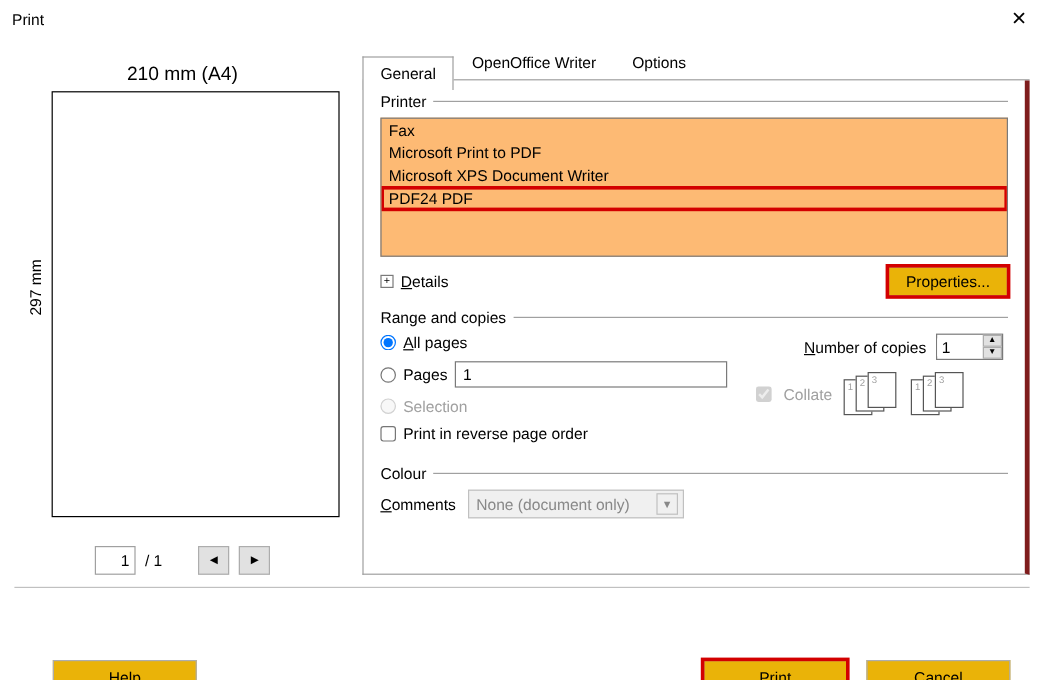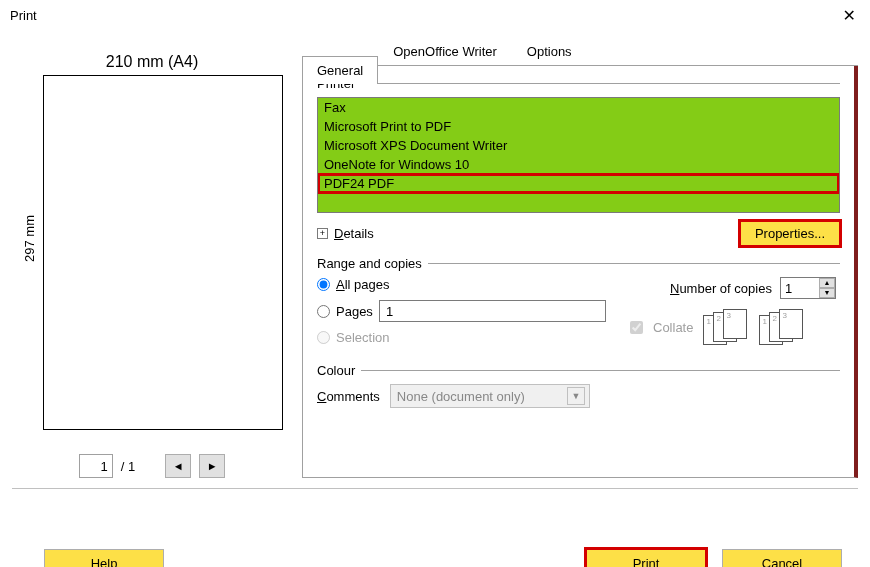--- a/index.html
+++ b/index.html
@@ -97,21 +97,21 @@
 .tab {
   padding: 6px 14px;
   border: 1px solid transparent;
   border-bottom: none;
   cursor: pointer;
 }
 .tab.active {
   border-color: #a0a0a0;
   background: #fff;
   position: relative;
-  top: 19px;
+  top: 9px;
 }
 .tab-content {
   border-left: 1px solid #a0a0a0;
   border-right: 4px solid #7f1d1d;
   border-bottom: 1px solid #a0a0a0;
   padding: 10px 14px 14px 14px;
   flex: 1;
 }
 .group {
   margin-bottom: 10px;
@@ -124,21 +124,21 @@
 }
 .group-label .line {
   flex: 1;
   height: 1px;
   background: #a0a0a0;
 }
 .printer-list {
   border: 1px solid #7a7a7a;
   height: 116px;
   overflow-y: scroll;
-  background: #84cc16;
+  background: #fdba74;
 }
 .printer-list div {
   padding: 2px 6px;
   cursor: pointer;
 }
 .printer-list div.selected {
   outline: 3px solid #d30000;
   outline-offset: -2px;
 }
 .details-row {
@@ -158,21 +158,21 @@
   height: 11px;
   border: 1px solid #7a7a7a;
   display: inline-flex;
   align-items: center;
   justify-content: center;
   font-size: 9px;
   line-height: 1;
 }
 .underline-key { text-decoration: underline; }
 .btn {
-  background: #fde047;
+  background: #eab308;
   border: 1px solid #adadad;
   padding: 4px 14px;
   cursor: pointer;
   min-width: 86px;
   text-align: center;
 }
 .highlight-red {
   outline: 3px solid #d30000;
   outline-offset: -1px;
 }
@@ -260,21 +260,21 @@
   gap: 10px;
 }
 .colour-row .select {
   border: 1px solid #c0c0c0;
   background: #f0f0f0;
   height: 24px;
   display: flex;
   align-items: center;
   padding: 0 6px;
   color: #888;
-  width: 200px;
+  width: 180px;
   position: relative;
 }
 .colour-row .select .arrow {
   position: absolute;
   right: 4px;
   width: 18px;
   height: 18px;
   border: 1px solid #c0c0c0;
   display: flex;
   align-items: center;
@@ -331,21 +331,20 @@
 
         <div class="group">
           <div class="group-label">
             <span>Printer</span>
             <div class="line"></div>
           </div>
           <div class="printer-list">
             <div>Fax</div>
             <div>Microsoft Print to PDF</div>
             <div>Microsoft XPS Document Writer</div>
-            <div>OneNote for Windows 10</div>
             <div class="selected">PDF24 PDF</div>
           </div>
           <div class="details-row">
             <div class="details-expander">
               <span class="expander-box">+</span>
               <span><span class="underline-key">D</span><span>etails</span></span>
             </div>
             <div class="btn highlight-red">Properties...</div>
           </div>
         </div>
@@ -362,20 +361,24 @@
                 <span><span class="underline-key">A</span><span>ll pages</span></span>
               </div>
               <div class="radio-row">
                 <input type="radio" style="">
                 <span>Pages</span>
                 <input type="text" value="1" style="">
               </div>
               <div class="radio-row disabled">
                 <input type="radio" disabled="" style="">
                 <span>Selection</span>
+              </div>
+              <div class="check-row">
+                <input type="checkbox" style="">
+                <span>Print in reverse page order</span>
               </div>
             </div>
             <div class="range-right">
               <div class="copies-row">
                 <span><span class="underline-key">N</span><span>umber of copies</span></span>
                 <div class="copies-input">
                   <input type="text" value="1" style="">
                   <div class="spinbtns">
                     <div>▲</div>
                     <div>▼</div>

